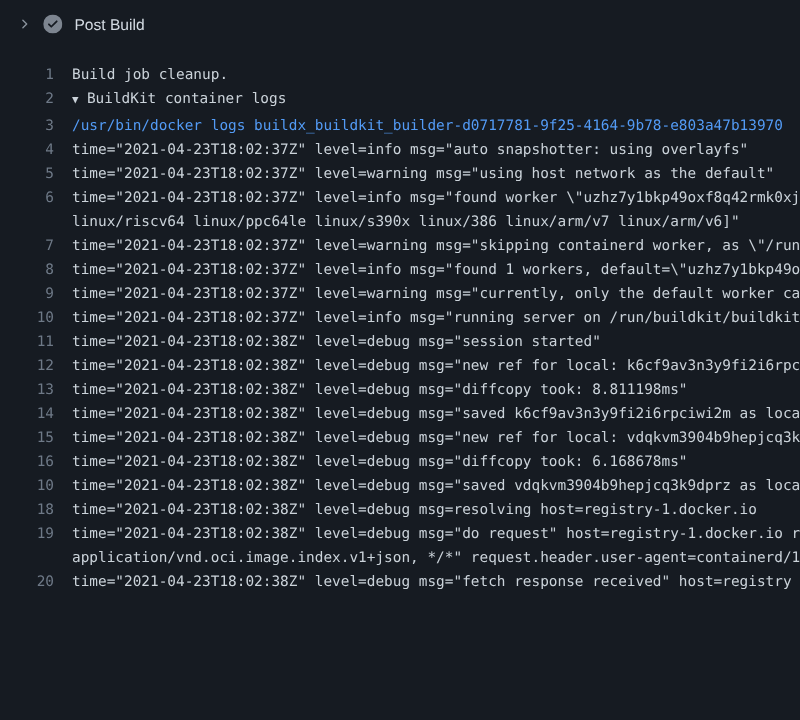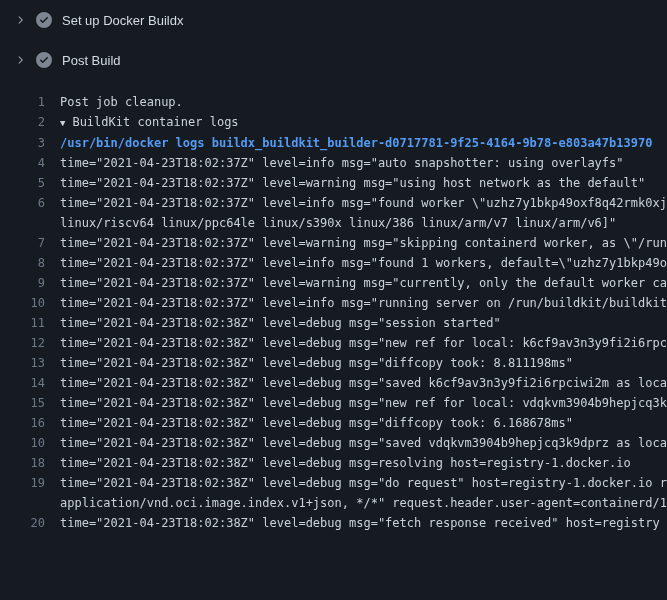--- a/index.html
+++ b/index.html
@@ -31,43 +31,30 @@
   .step-label{font-size:13px;font-weight:400;color:var(--text-primary);}
   .log{
     padding-top:12px;
     font-family:"DejaVu Sans Mono",monospace;
     font-size:12px;line-height:20px;
     color:var(--log-text);
   }
   .log-row{display:flex;white-space:pre;align-items:baseline;}
   .ln{flex:0 0 45px;text-align:right;color:var(--line-number);cursor:pointer;}
   .txt{padding-left:15px;overflow:hidden;}
-  .log-row.command .txt{color:var(--command);font-weight:bold;}
+  .log-row.command .txt{color:var(--command);font-weight:normal;}
   .caret{display:none;}
   .log-row.group .caret{display:inline-block;padding-left:15px;font-size:9px;cursor:pointer;color:var(--log-text);}
   .log-row.group .txt{padding-left:7px;}
 </style>
 </head>
 <body>
 
 <div>
 
-  <div class="step collapsed">
-    <span class="chev">
-      <svg viewBox="0 0 16 16">
-          <path d="M6.22 3.22a.75.75 0 011.06 0l4.25 4.25a.75.75 0 010 1.06l-4.25 4.25a.75.75 0 01-1.06-1.06L9.94 8 6.22 4.28a.75.75 0 010-1.06z"></path>
-        </svg>
-    </span>
-    <span class="check">
-      <svg viewBox="0 0 16 16">
-          <path d="M8 16A8 8 0 118 0a8 8 0 010 16zm3.78-9.72a.75.75 0 00-1.06-1.06L6.75 9.19 5.28 7.72a.75.75 0 00-1.06 1.06l2 2a.75.75 0 001.06 0l4.5-4.5z"></path>
-        </svg>
-    </span>
-    <span class="step-label">Set up Docker Buildx</span>
-  </div>
 
 
   <div class="step collapsed">
     <span class="chev">
       <svg viewBox="0 0 16 16">
           <path d="M6.22 3.22a.75.75 0 011.06 0l4.25 4.25a.75.75 0 010 1.06l-4.25 4.25a.75.75 0 01-1.06-1.06L9.94 8 6.22 4.28a.75.75 0 010-1.06z"></path>
         </svg>
     </span>
     <span class="check">
       <svg viewBox="0 0 16 16">
@@ -76,21 +63,21 @@
     </span>
     <span class="step-label">Post Build</span>
   </div>
 
 
   <div class="log">
     <div>
         <div class="log-row plain">
     <span class="ln">1</span>
     
-    <span class="txt">Post job cleanup.</span>
+    <span class="txt">Build job cleanup.</span>
   </div>
         <div class="log-row group">
     <span class="ln">2</span>
     <span class="caret">▼</span>
     <span class="txt">BuildKit container logs</span>
   </div>
         <div class="log-row command">
     <span class="ln">3</span>
     
     <span class="txt">/usr/bin/docker logs buildx_buildkit_builder-d0717781-9f25-4164-9b78-e803a47b13970</span>

